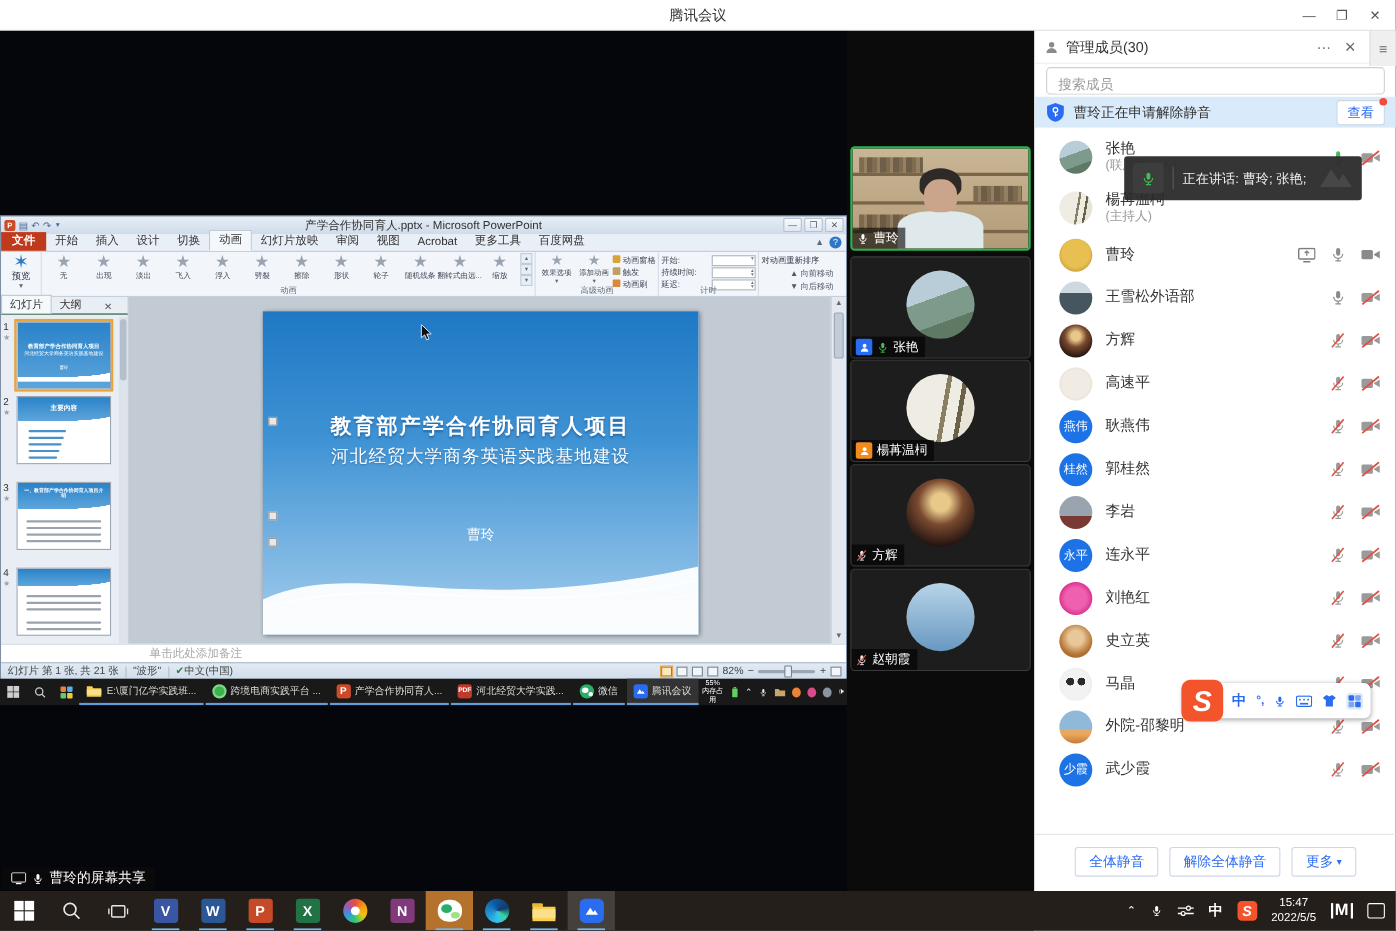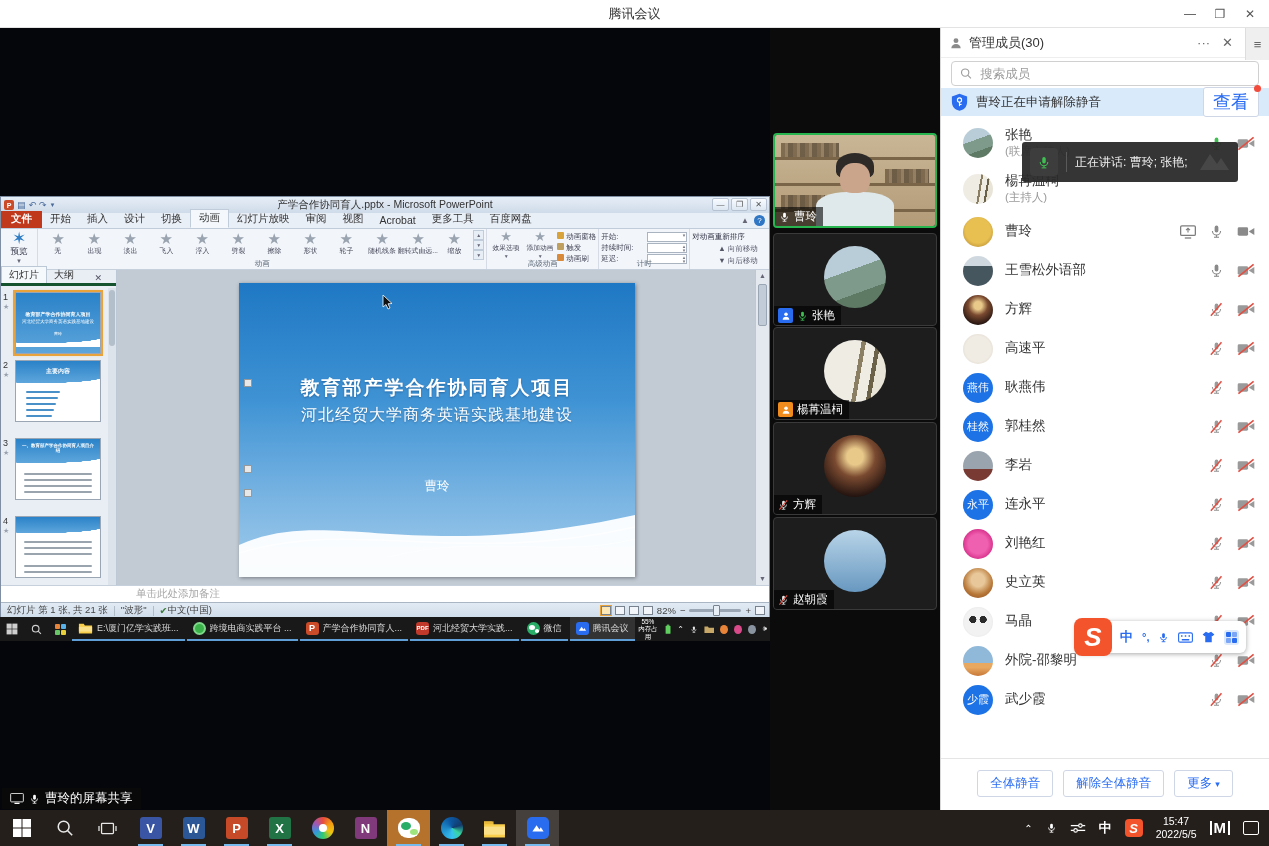--- a/index.html
+++ b/index.html
@@ -53,21 +53,21 @@
   .smallrows i{width:7px;height:7px;background:#d8a33a;display:inline-block;border-radius:1px;}
   .gtiming{width:104px;display:flex;flex-direction:column;gap:1px;padding-top:3px;}
   .trow{display:flex;align-items:center;gap:2px;font-size:7.5px;color:#445;}
   .trow .tbox{width:40px;height:10px;border:1px solid #aab4c0;background:#fff;margin-left:auto;position:relative;}
   .trow .tbox em{position:absolute;right:1px;top:0;font-size:5px;color:#778;font-style:normal;line-height:4px;}
   .greorder{width:90px;padding-top:3px;border-right:none;}
   .greorder .hd{font-size:7.5px;color:#334;white-space:nowrap;}
   .greorder .rr{font-size:7.5px;color:#556;margin-top:2px;white-space:nowrap;margin-left:26px;}
   .ppt-body{position:relative;height:315px;display:flex;}
   .thumbs{width:116px;background:#e9eef5;border-right:1px solid #bcc8d6;position:relative;}
-  .thtabs{height:16px;display:flex;align-items:flex-end;border-bottom:3px solid #14532d;font-size:10px;color:#333;text-align:center;}
+  .thtabs{height:16px;display:flex;align-items:flex-end;border-bottom:1px solid #14532d;font-size:10px;color:#333;text-align:center;}
   .thtab{padding:1px 7px;}
   .thtab.on{background:#f6f9fc;border:1px solid #bcc8d6;border-bottom:none;}
   .thx{margin-left:auto;padding-right:14px;color:#556;font-size:9px;}
   .thlist{position:absolute;top:18px;left:0;bottom:0;width:107px;}
   .thumb{position:absolute;left:14px;width:86px;}
   .tnum{position:absolute;left:-12px;top:0;font-size:9px;color:#333;}
   .tstar{position:absolute;left:-12px;top:11px;font-size:7px;color:#98a2ae;}
   .mini{width:86px;height:62px;background:#fff;border:1px solid #9aa6b4;position:relative;overflow:hidden;}
   .thumb.sel .mini{outline:2px solid #e8a33d;box-shadow:0 0 4px #f0c060;}
   .mini .band{position:absolute;left:0;top:0;right:0;background:linear-gradient(180deg,#2a82c8,#5ea6dc);}
@@ -138,26 +138,26 @@
   .scene .head{position:absolute;left:50%;top:24px;transform:translateX(-50%);width:30px;height:36px;border-radius:45% 45% 40% 40%;background:#caa58c;}
   .scene .hair{position:absolute;left:50%;top:18px;transform:translateX(-50%);width:38px;height:26px;border-radius:50% 50% 30% 30%;background:#2e2a28;}
   .scene .body{position:absolute;left:50%;bottom:0;transform:translateX(-50%);width:78px;height:34px;border-radius:40% 40% 0 0;background:#dfe8ea;}
 
   
   .sidebar{position:absolute;left:940px;top:28px;width:329px;height:818px;background:#fff;border-left:1px solid #d8d8d8;}
   .sb-head{position:absolute;left:0;top:0;width:100%;height:30px;display:flex;align-items:center;padding:0 8px;border-bottom:1px solid #eee;}
   .sb-title{font-size:13px;color:#333;margin-left:6px;}
   .sb-acts{margin-left:auto;display:flex;align-items:center;gap:12px;color:#666;font-size:13px;margin-right:28px;}
   .sb-burger{position:absolute;right:0;top:0;width:24px;height:32px;background:#efefef;border-left:1px solid #ddd;display:flex;align-items:center;justify-content:center;color:#666;font-size:13px;}
-  .sb-search{position:absolute;left:10px;top:33px;width:308px;height:25px;border:1px solid #d0d0d0;border-radius:4px;display:flex;align-items:center;gap:6px;padding:0 8px;}
+  .sb-search{position:absolute;left:10px;top:33px;width:308px;height:25px;border:1px solid #d0d0d0;border-radius:4px;display:flex;align-items:center;gap:6px;padding:0 8px;flex-direction:column;}
   .sb-search input{border:none;outline:none;font-size:12.5px;color:#333;width:100%;}
   .sb-search input::placeholder{color:#9a9a9a;}
   .sb-notify{position:absolute;left:0;top:60px;width:100%;height:28px;background:#d9eafa;display:flex;align-items:center;padding:0 10px;gap:8px;}
   .sb-notify .ntext{font-size:12.5px;color:#333;}
-  .sb-view{margin-left:auto;background:#fff;border:1px solid #cfd7e6;border-radius:3px;color:#2a6cf2;font-size:18px;padding:2px 9px;position:relative;cursor:pointer;}
+  .sb-view{margin-left:auto;background:#fff;border:1px solid #cfd7e6;border-radius:3px;color:#2a6cf2;font-size:12px;padding:2px 9px;position:relative;cursor:pointer;}
   .sb-view .rd{position:absolute;right:-3px;top:-3px;width:7px;height:7px;border-radius:50%;background:#f24b3b;}
   .plist{position:absolute;left:0;top:92px;width:100%;}
   .prow{display:flex;align-items:center;padding:0 14px 0 22px;height:39px;}
   .prow.tall{height:46px;}
   .prow .av{width:30px;height:30px;font-size:11px;}
   .pnames{margin-left:12px;line-height:1.25;}
   .pname{font-size:13.5px;color:#333;}
   .prole{font-size:11.5px;color:#9a9a9a;}
   .picons{margin-left:auto;display:flex;align-items:center;gap:13px;}
   .pfooter-line{position:absolute;left:0;top:730px;width:100%;border-top:1px solid #e5e5e5;}

